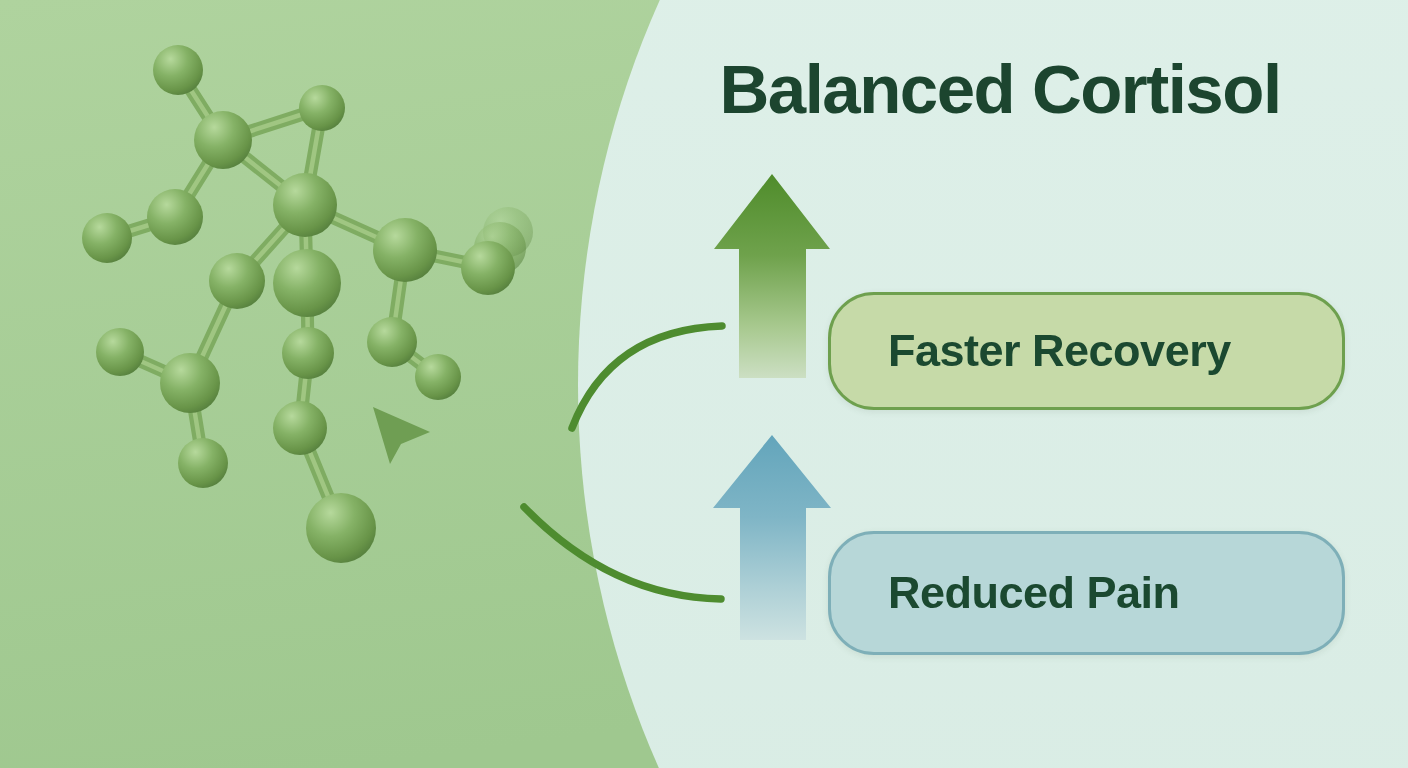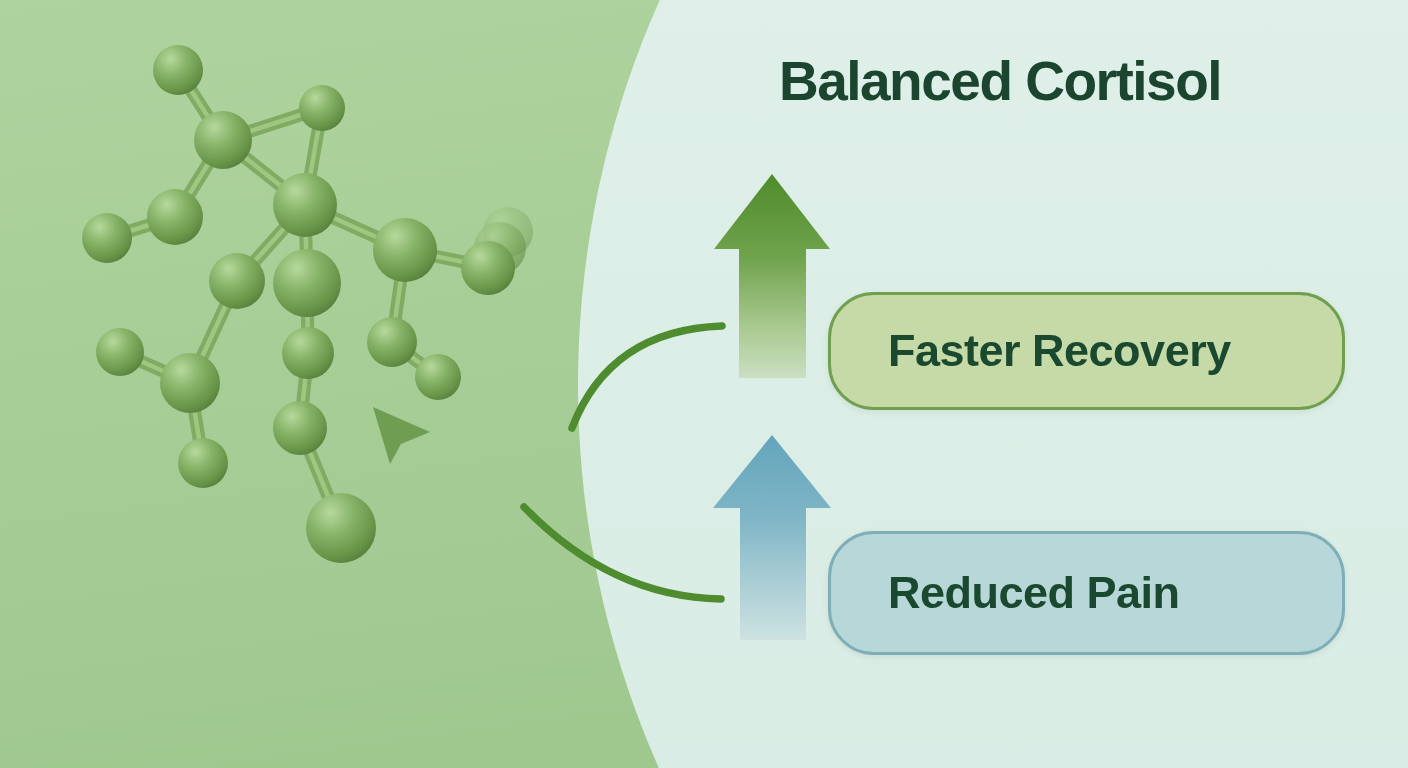--- a/index.html
+++ b/index.html
@@ -5,21 +5,21 @@
   html,body { margin:0; padding:0; background:#889; }
   .canvas {
     position:relative; width:1408px; height:768px; overflow:hidden;
     background:#a6cd97;
     font-family:"Liberation Sans", sans-serif;
   }
   .bg-svg { position:absolute; left:0; top:0; width:1408px; height:768px; display:block; }
   .title {
     position:absolute; left:700px; top:50px; width:600px;
     text-align:center;
-    font-weight:700; font-size:55px; line-height:1.15; letter-spacing:-1.5px;
+    font-weight:700; font-size:69px; line-height:1.15; letter-spacing:-1.5px;
     color:#1c452f;
   }
   .pill {
     position:absolute; left:828px; width:517px; box-sizing:border-box;
     display:flex; align-items:center; padding-left:57px;
     border-radius:46px;
     font-weight:700; font-size:45px; letter-spacing:-0.5px;
     color:#1b4930;
     box-shadow:0 2px 6px rgba(60,90,60,0.10);
   }

